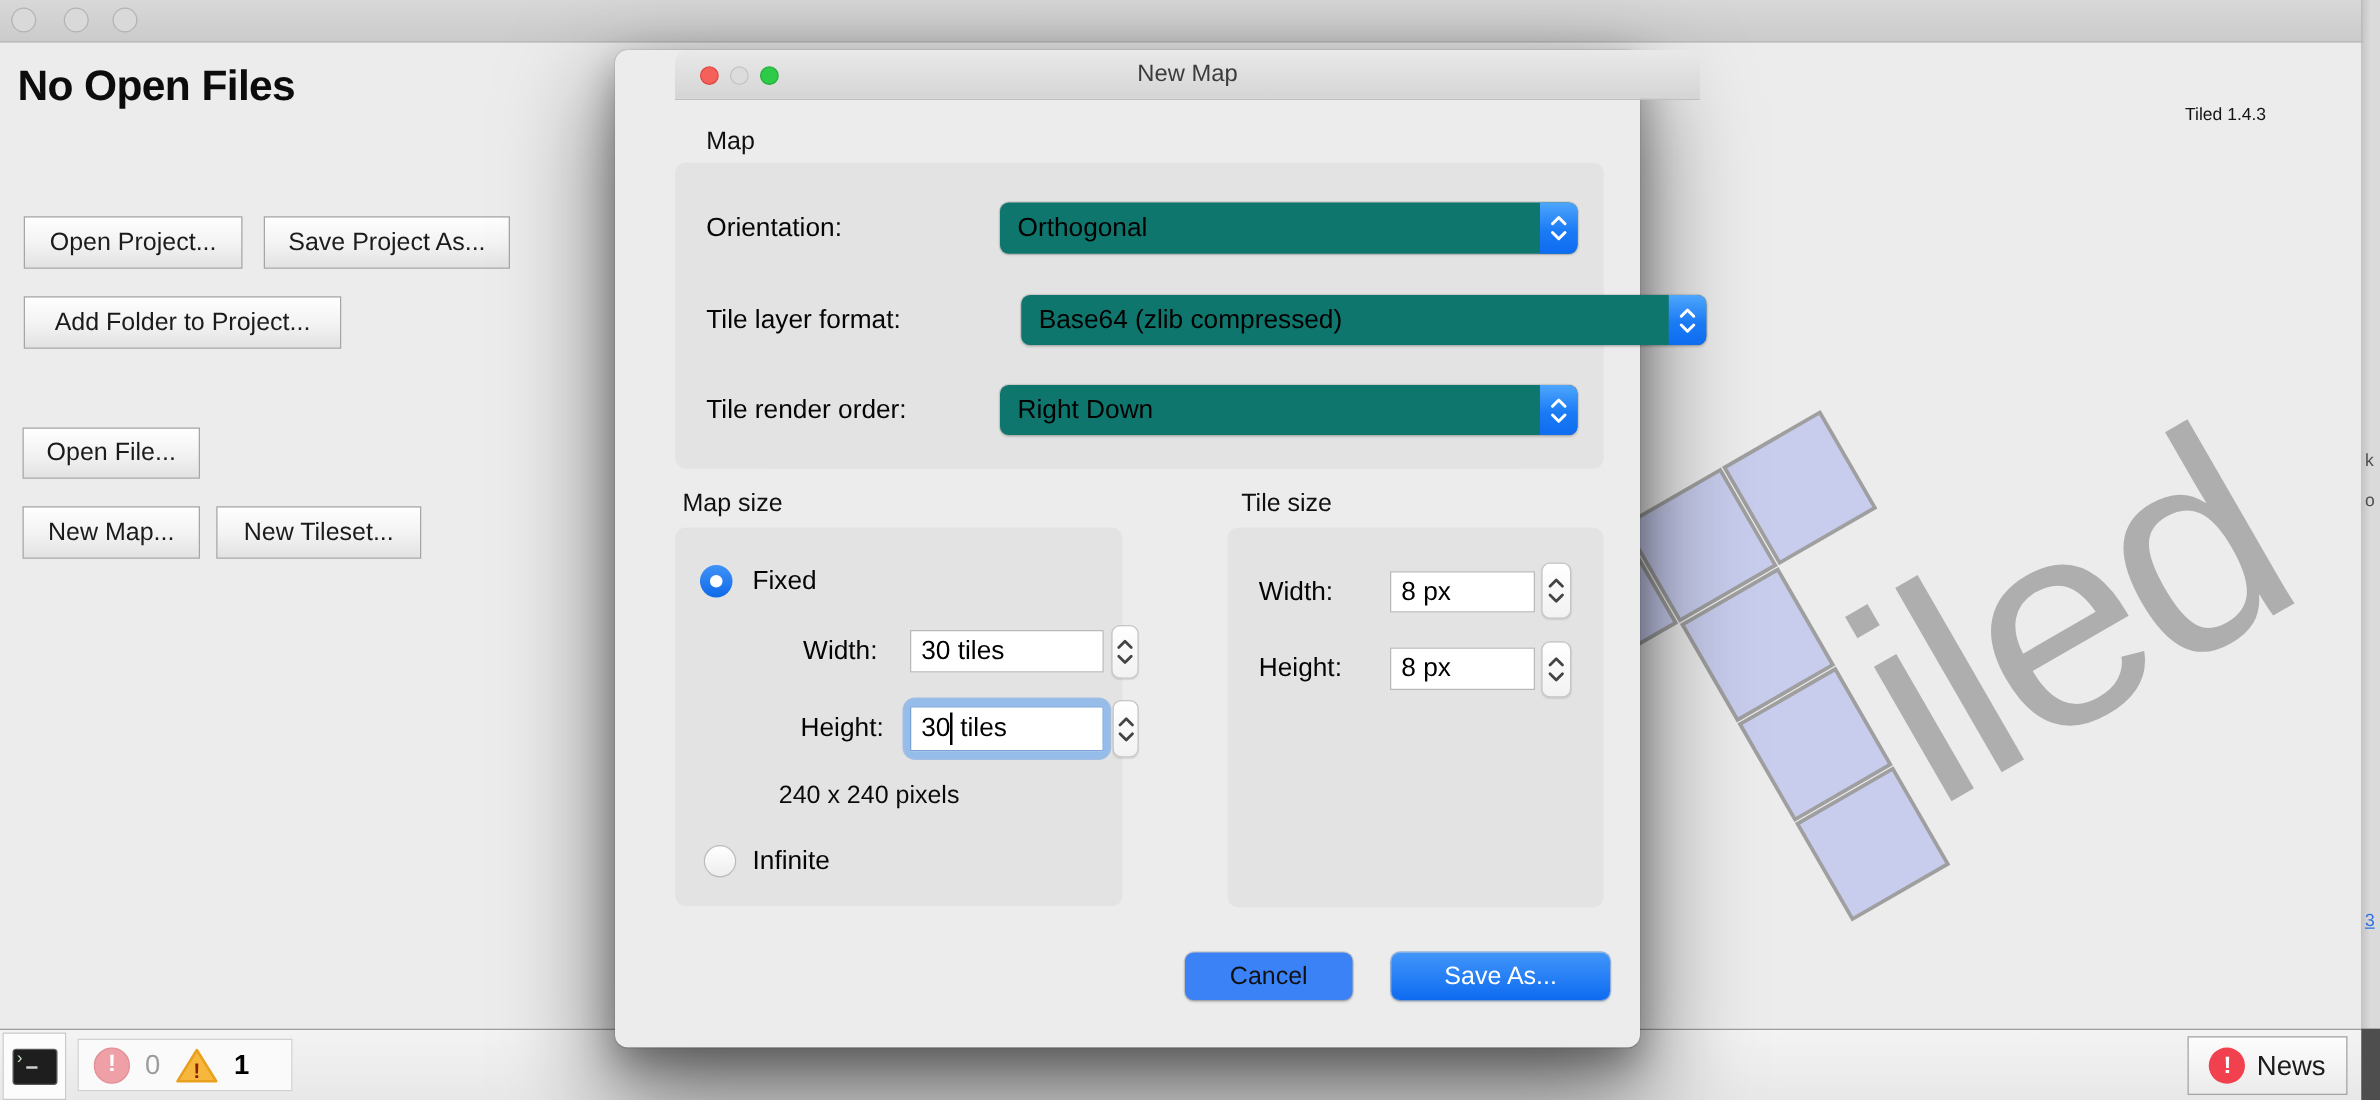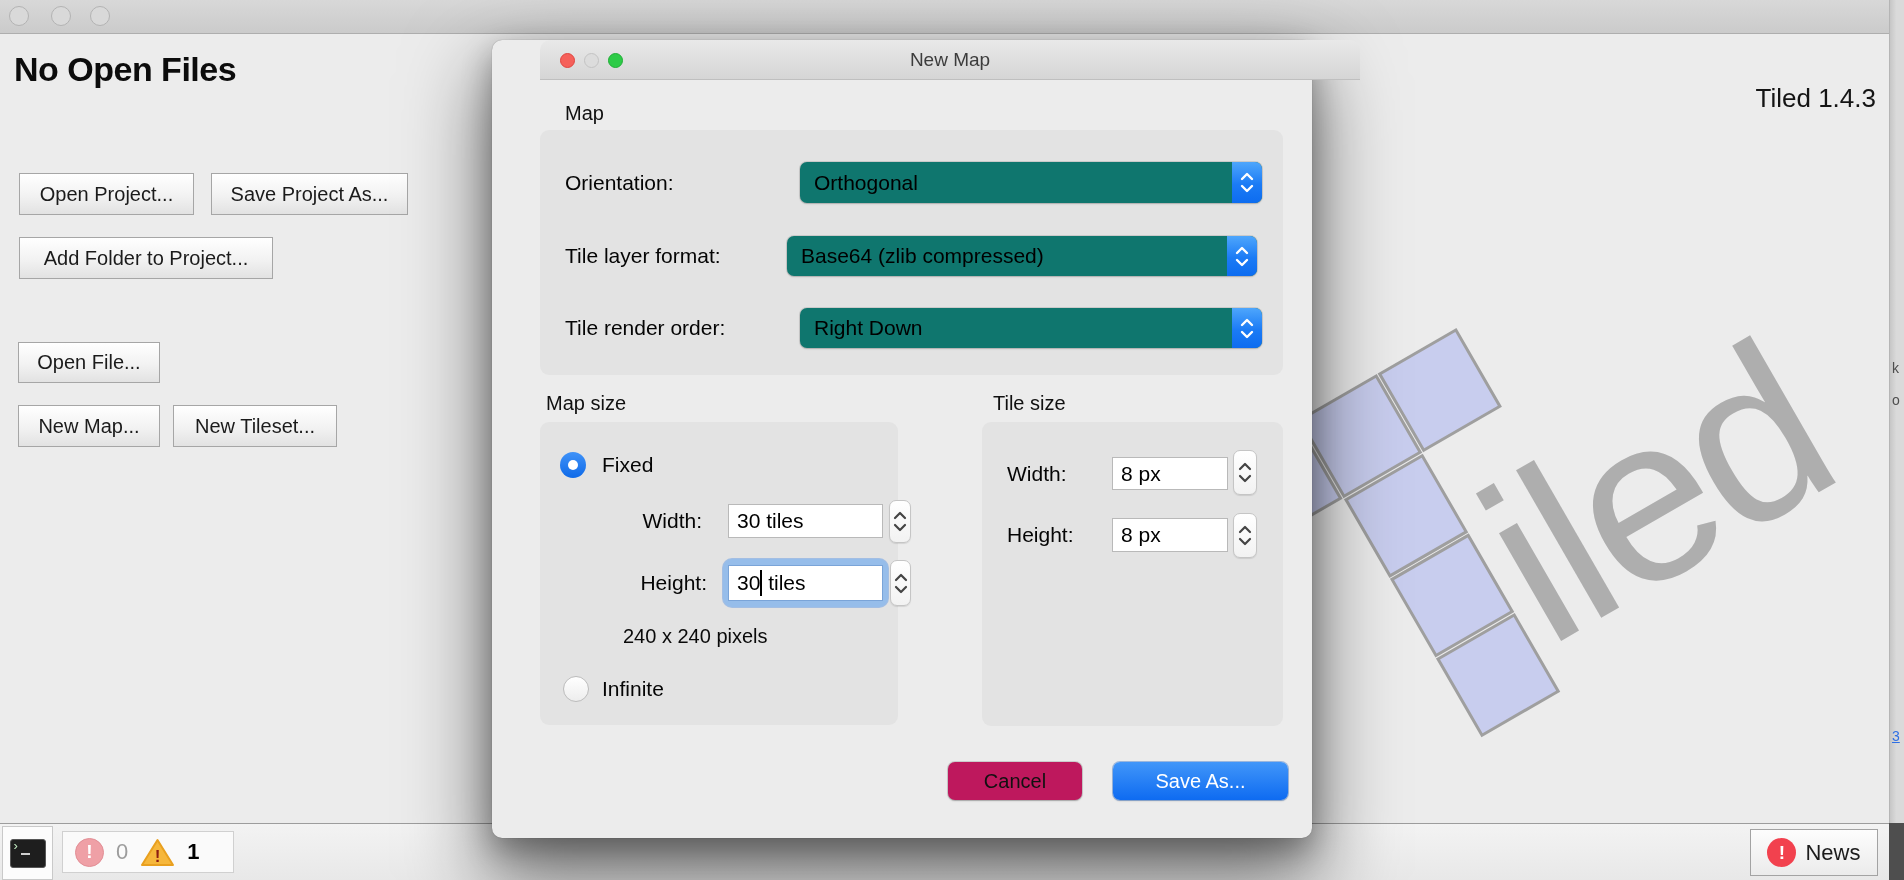--- a/index.html
+++ b/index.html
@@ -14,22 +14,22 @@
   
   .main-titlebar{
     position:absolute;left:0;top:0;width:1904px;height:33px;
     background:linear-gradient(180deg,#d8d8d8,#cbcbcb);
     border-bottom:1px solid #aeaeae;z-index:2;
   }
   .light{position:absolute;top:6px;width:20px;height:20px;border-radius:50%;
     background:#d9d9d9;border:1px solid #b3b3b3;box-sizing:border-box;}
   .heading{position:absolute;left:14px;top:50px;font-size:34px;font-weight:600;
     letter-spacing:-.5px;color:#0c0c0c;z-index:2;text-align:right;}
-  .version{position:absolute;top:83px;left:1748px;width:128px;text-align:right;
-    font-size:26px;color:#141414;z-index:2;}
+  .version{position:absolute;top:83px;left:1748px;width:128px;text-align:left;
+    font-size:14px;color:#141414;z-index:2;}
 
   .btn{
     position:absolute;display:flex;align-items:center;justify-content:center;
     background:linear-gradient(180deg,#ffffff 0%,#f2f2f2 55%,#e2e2e2 100%);
     border:1px solid #a6a6a6;box-sizing:border-box;
     font-size:20px;color:#1b1b1b;z-index:2;white-space:nowrap;
   }
 
   
   .watermark{position:absolute;left:1000px;top:200px;z-index:1;overflow:visible;pointer-events:none;}
@@ -108,21 +108,21 @@
   .radio{position:absolute;width:26px;height:26px;border-radius:50%;box-sizing:border-box;}
   .radio.on{background:linear-gradient(180deg,#3f92f8,#0f6ae8);}
   .radio.on::after{content:"";position:absolute;left:8px;top:8px;width:10px;height:10px;border-radius:50%;background:#fff;}
   .radio.off{background:linear-gradient(180deg,#ffffff,#ededed);border:1px solid #bcbcbc;}
   .radio-label{position:absolute;font-size:21px;color:#050505;}
 
   .dim-text{position:absolute;font-size:20px;color:#0a0a0a;}
 
   .dlg-btn{position:absolute;height:38px;border-radius:7px;font-size:20px;
     display:flex;align-items:center;justify-content:center;box-sizing:border-box;}
-  .dlg-btn.cancel{left:456px;top:722px;width:134px;background:#be185d;color:#111;
+  .dlg-btn.cancel{left:456px;top:722px;width:134px;background:#3b82f6;color:#111;
     box-shadow:0 0 0 1px rgba(0,0,0,.13),0 1px 2px rgba(0,0,0,.2);}
   .dlg-btn.save{left:621px;top:722px;width:175px;color:#fff;
     background:linear-gradient(180deg,#4196f9,#0e6bf1);
     box-shadow:0 0 0 1px rgba(9,86,196,.35),0 1px 2px rgba(0,0,0,.2);}
 </style>
 </head>
 <body>
 
 <div id="screen">
 
@@ -198,21 +198,21 @@
         <svg width="16" height="10">
             <path d="M3 8 L8 3 L13 8" stroke="#fff" stroke-width="2.4" fill="none" stroke-linecap="round" stroke-linejoin="round"></path>
           </svg>
         <svg width="16" height="10">
             <path d="M3 2 L8 7 L13 2" stroke="#fff" stroke-width="2.4" fill="none" stroke-linecap="round" stroke-linejoin="round"></path>
           </svg>
       </span>
     </div>
 
     <div class="row-label" style="left:73px;top:196px;height:40px;line-height:40px">Tile layer format:</div>
-    <div class="dropdown" style="left:295px;top:196px;width:470px;height:40px">
+    <div class="dropdown" style="left:325px;top:196px;width:548px;height:40px">
       <span>Base64 (zlib compressed)</span>
       <span class="dd-cap">
         <svg width="16" height="10">
             <path d="M3 8 L8 3 L13 8" stroke="#fff" stroke-width="2.4" fill="none" stroke-linecap="round" stroke-linejoin="round"></path>
           </svg>
         <svg width="16" height="10">
             <path d="M3 2 L8 7 L13 2" stroke="#fff" stroke-width="2.4" fill="none" stroke-linecap="round" stroke-linejoin="round"></path>
           </svg>
       </span>
     </div>

